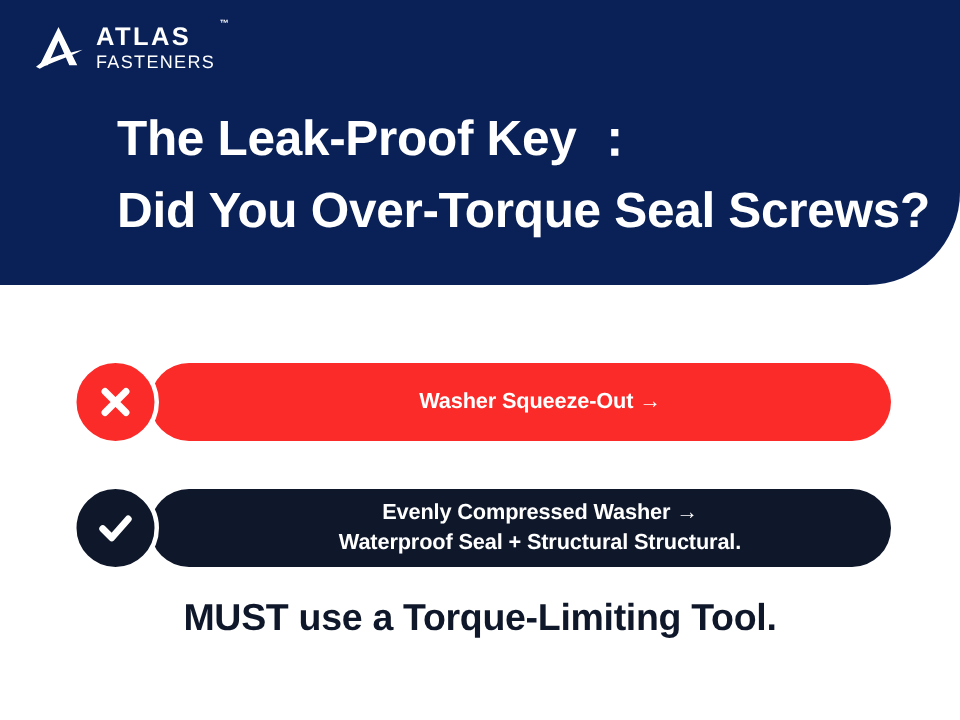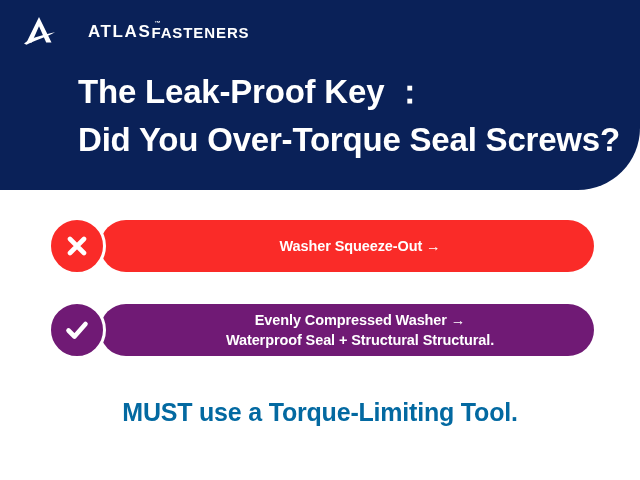--- a/index.html
+++ b/index.html
@@ -35,45 +35,44 @@
     align-items: center;
     gap: 8px;
   }
   .logo-mark {
     width: 34px;
     height: 30px;
     display: block;
   }
   .logo-words {
     display: flex;
-    flex-direction: row;
+    flex-direction: column;
     justify-content: center;
     line-height: 1;
-    margin-left: 24px;
   }
   .logo-top {
     position: relative;
     display: inline-block;
     color: #ffffff;
     font-size: 17px;
     font-weight: bold;
     letter-spacing: 1.6px;
   }
   .logo-tm {
     position: absolute;
     top: -3px;
     right: -9px;
     font-size: 6px;
     font-weight: bold;
     letter-spacing: 0;
   }
   .logo-bottom {
     color: #ffffff;
-    font-size: 15px;
-    font-weight: bold;
+    font-size: 12px;
+    font-weight: normal;
     letter-spacing: 0.9px;
     margin-top: 2px;
   }
 
   
   .headline {
     position: absolute;
     left: 78px;
     top: 68px;
     color: #ffffff;
@@ -82,21 +81,21 @@
     letter-spacing: -0.2px;
     line-height: 1.45;
     white-space: nowrap;
   }
   .headline-line { display: block; }
 
   
   .rows {
     position: absolute;
     left: 0;
-    top: 220px;
+    top: 242px;
     width: 564px;
   }
   .row {
     position: relative;
     height: 52px;
     margin-bottom: 32px;
   }
   .pill {
     position: absolute;
     left: 100px;
@@ -131,30 +130,30 @@
     display: flex;
     align-items: center;
     justify-content: center;
     z-index: 2;
   }
   .badge svg { display: block; }
 
   .row-negative .pill,
   .row-negative .badge { background: #fa2b28; }
   .row-positive .pill,
-  .row-positive .badge { background: #701a75; text-align: center; }
+  .row-positive .badge { background: #0f172a; text-align: center; }
 
   
   .tagline {
     position: absolute;
     left: 0;
     top: 398px;
     width: 640px;
     text-align: center;
-    color: #0369a1;
+    color: #0f172a;
     font-size: 25px;
     font-weight: bold;
     letter-spacing: -0.2px;
     white-space: nowrap;
   }
 </style>
 </head>
 <body>
 
 <div class="hero"></div>

